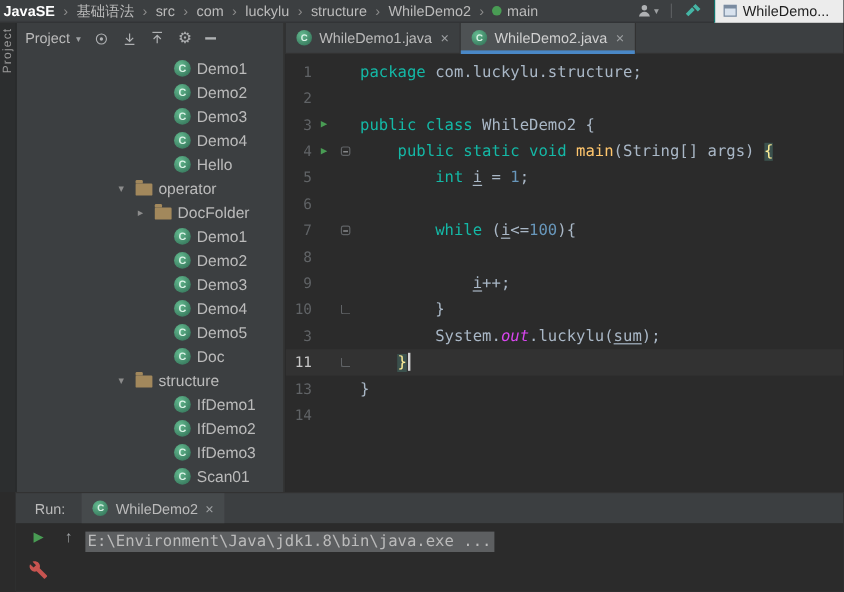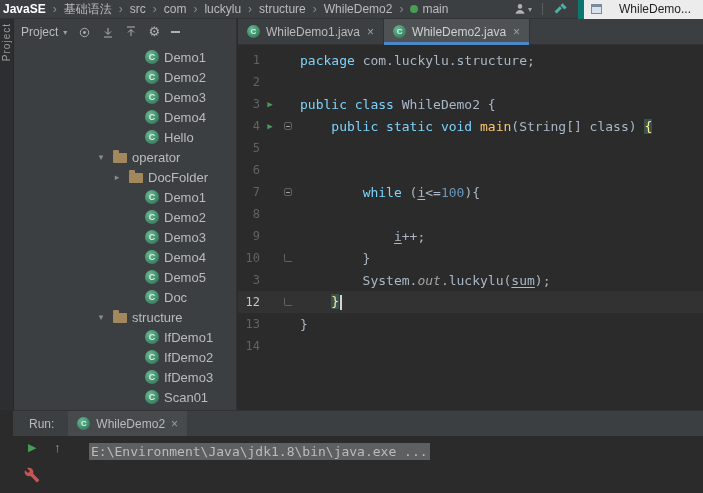--- a/index.html
+++ b/index.html
@@ -13,21 +13,21 @@
   .breadcrumb { display:flex; align-items:center; gap:7px; padding-left:3px; white-space:nowrap; overflow:hidden; }
   .bc-item { cursor:default; display:flex; align-items:center; }
   .bc-item.bold { color:#ffffff; font-weight:bold; }
   .bc-sep { color:#8c8c8c; font-size:12px; }
   .bc-dot { width:8px; height:8px; border-radius:50%; background:#499c54; display:inline-block; margin-right:4px; }
   .topbar-right { margin-left:auto; display:flex; align-items:center; height:100%; gap:8px; }
   .icon-btn { display:flex; align-items:center; gap:1px; padding:0 2px; }
   .vdiv { width:1px; height:12px; background:#5a5d5f; }
   .caret-sm { font-size:8px; color:#9da0a2; }
   .floating-tab { background:#ececec; color:#1f1f1f; height:19px; display:flex; align-items:center;
-                  gap:17px; padding:0 12px 0 7px; font-size:12px; min-width:95px; border-left:6px solid #0f766e; }
+                  gap:5px; padding:0 12px 0 7px; font-size:12px; min-width:95px; border-left:1px solid #0f766e; }
   .ft-icon { width:11px; height:10px; border:1px solid #7a8ba0; border-top:3px solid #7a8ba0; background:#d8e2ee; display:inline-block; }
 
   
   .toolstrip { position:absolute; top:19px; left:0; width:14px; bottom:83px; background:#2c2e2f; border-right:1px solid #262829; }
   .vertical-text { position:absolute; top:4px; left:1px; writing-mode:vertical-rl; transform:rotate(180deg);
                    font-size:10px; color:#9a9a9a; letter-spacing:1px; cursor:pointer; }
 
   
   .project-panel { position:absolute; top:19px; left:14px; width:223px; bottom:83px; background:#3c3f41;
                    border-right:1px solid #323232; display:flex; flex-direction:column; overflow:hidden; }
@@ -61,42 +61,42 @@
   .code-line { height:22px; display:flex; align-items:center; white-space:pre; cursor:text; }
   .code-line.active { background:#323232; }
   .ln { flex:0 0 22px; text-align:right; color:#606366; font-size:12px; }
   .code-line.active .ln { color:#c8c8c8; }
   .run-col { flex:0 0 20px; text-align:center; color:#499c54; font-size:9px; cursor:pointer; }
   .fold-col { flex:0 0 16px; display:flex; align-items:center; justify-content:center; }
   .fold-open { width:8px; height:8px; border:1px solid #606366; border-radius:2px; cursor:pointer; }
   .fold-open::after { content:''; display:block; width:4px; height:1px; background:#9da0a2; margin:3px auto; }
   .fold-end { width:8px; height:8px; border-left:1px solid #606366; border-bottom:1px solid #606366; border-radius:0 0 0 2px; cursor:pointer; }
   .code-text { color:#a9b7c6; margin-left:4px; }
-  .tk-kw { color:#7dd3fc; }
+  .tk-kw { color:#14b8a6; }
   .tk-pl { color:#a9b7c6; }
   .tk-num { color:#6897bb; }
   .tk-fn { color:#ffc66d; }
-  .tk-field { color:#a3a3a3; font-style:italic; }
+  .tk-field { color:#d946ef; font-style:italic; }
   .tk-var { color:#a9b7c6; text-decoration:underline; text-underline-offset:2px; }
   .tk-bm { background:#3b514d; color:#ffef98; }
   .caret-bar { display:inline-block; width:2px; height:15px; background:#d4d4d4; vertical-align:middle; margin-left:1px; }
 
   
   .runpanel { position:absolute; left:13px; right:0; bottom:0; height:83px; background:#3c3f41; border-top:1px solid #323232; }
   .run-header { height:25px; display:flex; align-items:center; font-size:12px; color:#bbbbbb; padding-left:16px; gap:14px; }
   .run-tab { height:25px; display:flex; align-items:center; gap:6px; padding:0 9px; background:#464a4c; cursor:pointer; }
   .run-tab .close { color:#9da0a2; }
   .run-body { height:57px; background:#2b2b2b; display:flex; }
   .run-toolbar { flex:0 0 58px; position:relative; }
   .rt-play { position:absolute; left:15px; top:5px; color:#499c54; font-size:11px; cursor:pointer; }
   .rt-up { position:absolute; left:41px; top:4px; color:#9da0a2; font-size:13px; cursor:pointer; }
   .rt-wrench { position:absolute; left:11px; top:31px; cursor:pointer; }
   .console { flex:1; font-family:"DejaVu Sans Mono",monospace; font-size:13px; color:#bbbbbb; padding-top:5px; overflow:hidden; }
   .console-line { height:21px; display:flex; align-items:center; white-space:pre; }
-  .console-line .hl { background:#5d5f61; padding:1px 2px;margin-left:18px; }
+  .console-line .hl { background:#5d5f61; padding:1px 2px; }
 </style>
 </head>
 <body>
 
 <div class="topbar">
   <div class="breadcrumb">
       <span class="bc-item bold">JavaSE</span>
       <span class="bc-sep">›</span>
       <span class="bc-item">基础语法</span>
       <span class="bc-sep">›</span>
@@ -265,29 +265,29 @@
       <div class="etab active">
         <span class="ball small">C</span>
         <span>WhileDemo2.java</span>
         <span class="close">×</span>
       </div>
     </div>
   <div class="code">
       <div class="code-line"><span class="ln">1</span><span class="run-col"></span><span class="fold-col"></span><span class="code-text"><span class="tk-kw">package </span><span class="tk-pl">com.luckylu.structure;</span></span></div>
       <div class="code-line"><span class="ln">2</span><span class="run-col"></span><span class="fold-col"></span><span class="code-text"></span></div>
       <div class="code-line"><span class="ln">3</span><span class="run-col">▶</span><span class="fold-col"></span><span class="code-text"><span class="tk-kw">public class </span><span class="tk-pl">WhileDemo2 {</span></span></div>
-      <div class="code-line"><span class="ln">4</span><span class="run-col">▶</span><span class="fold-col"><span class="fold-open"></span></span><span class="code-text"><span class="tk-pl">    </span><span class="tk-kw">public static void </span><span class="tk-fn">main</span><span class="tk-pl">(String[] class) </span><span class="tk-bm">{</span></span></div>
-      <div class="code-line"><span class="ln">5</span><span class="run-col"></span><span class="fold-col"></span></div>
+      <div class="code-line"><span class="ln">4</span><span class="run-col">▶</span><span class="fold-col"><span class="fold-open"></span></span><span class="code-text"><span class="tk-pl">    </span><span class="tk-kw">public static void </span><span class="tk-fn">main</span><span class="tk-pl">(String[] args) </span><span class="tk-bm">{</span></span></div>
+      <div class="code-line"><span class="ln">5</span><span class="run-col"></span><span class="fold-col"></span><span class="code-text"><span class="tk-pl">        </span><span class="tk-kw">int </span><span class="tk-var">i</span><span class="tk-pl"> = </span><span class="tk-num">1</span><span class="tk-pl">;</span></span></div>
       <div class="code-line"><span class="ln">6</span><span class="run-col"></span><span class="fold-col"></span></div>
       <div class="code-line"><span class="ln">7</span><span class="run-col"></span><span class="fold-col"><span class="fold-open"></span></span><span class="code-text"><span class="tk-pl">        </span><span class="tk-kw">while </span><span class="tk-pl">(</span><span class="tk-var">i</span><span class="tk-pl">&lt;=</span><span class="tk-num">100</span><span class="tk-pl">){</span></span></div>
       <div class="code-line"><span class="ln">8</span><span class="run-col"></span><span class="fold-col"></span></div>
       <div class="code-line"><span class="ln">9</span><span class="run-col"></span><span class="fold-col"></span><span class="code-text"><span class="tk-pl">            </span><span class="tk-var">i</span><span class="tk-pl">++;</span></span></div>
       <div class="code-line"><span class="ln">10</span><span class="run-col"></span><span class="fold-col"><span class="fold-end"></span></span><span class="code-text"><span class="tk-pl">        }</span></span></div>
       <div class="code-line"><span class="ln">3</span><span class="run-col"></span><span class="fold-col"></span><span class="code-text"><span class="tk-pl">        System.</span><span class="tk-field">out</span><span class="tk-pl">.luckylu(</span><span class="tk-var">sum</span><span class="tk-pl">);</span></span></div>
-      <div class="code-line active"><span class="ln">12</span><span class="run-col"></span><span class="fold-col"><span class="fold-end"></span></span><span class="code-text"><span class="tk-pl">    </span><span class="tk-bm">}</span><span class="caret-bar"></span></span></div>
+      <div class="code-line active"><span class="ln">11</span><span class="run-col"></span><span class="fold-col"><span class="fold-end"></span></span><span class="code-text"><span class="tk-pl">    </span><span class="tk-bm">}</span><span class="caret-bar"></span></span></div>
       <div class="code-line"><span class="ln">13</span><span class="run-col"></span><span class="fold-col"></span><span class="code-text"><span class="tk-pl">}</span></span></div>
       <div class="code-line"><span class="ln">14</span><span class="run-col"></span><span class="fold-col"></span><span class="code-text"></span></div>
     </div>
 </div>
 
 <div class="runpanel">
   <div class="run-header">
     <span>Run:</span>
     <div class="run-tab">
       <span class="ball small">C</span>

